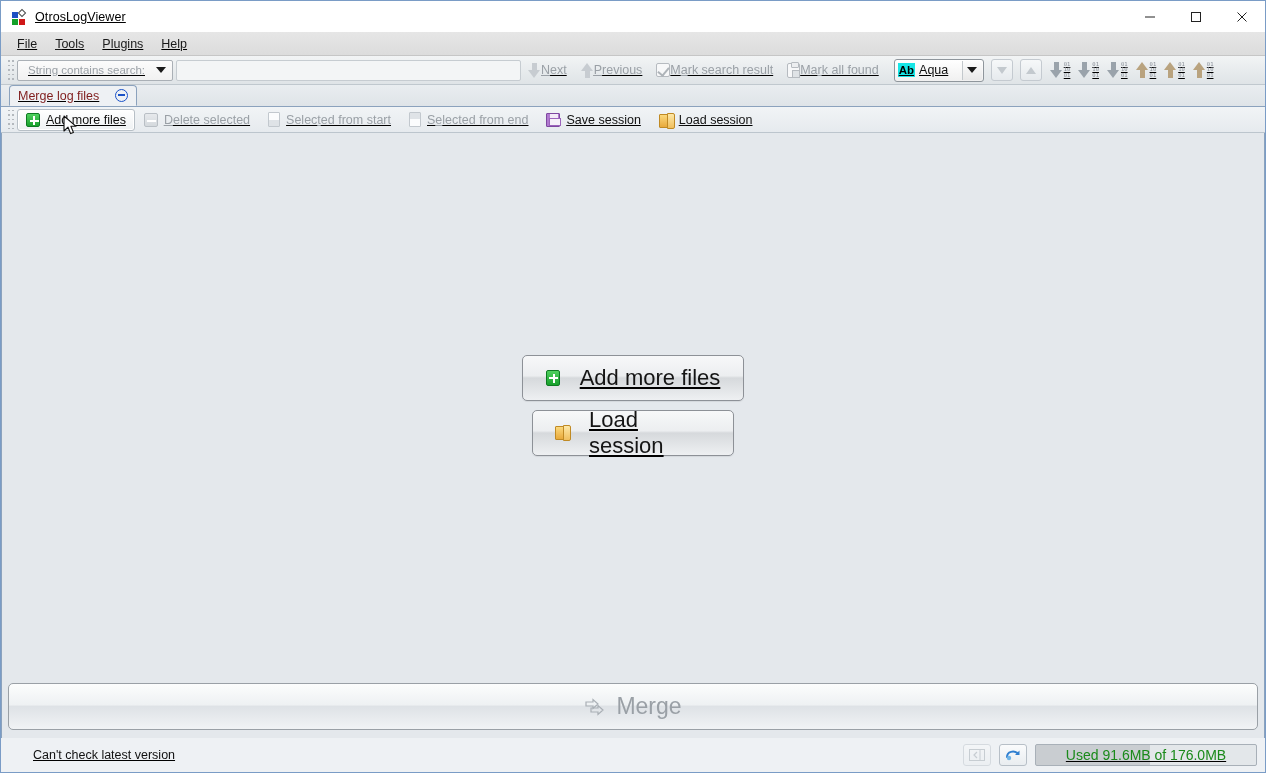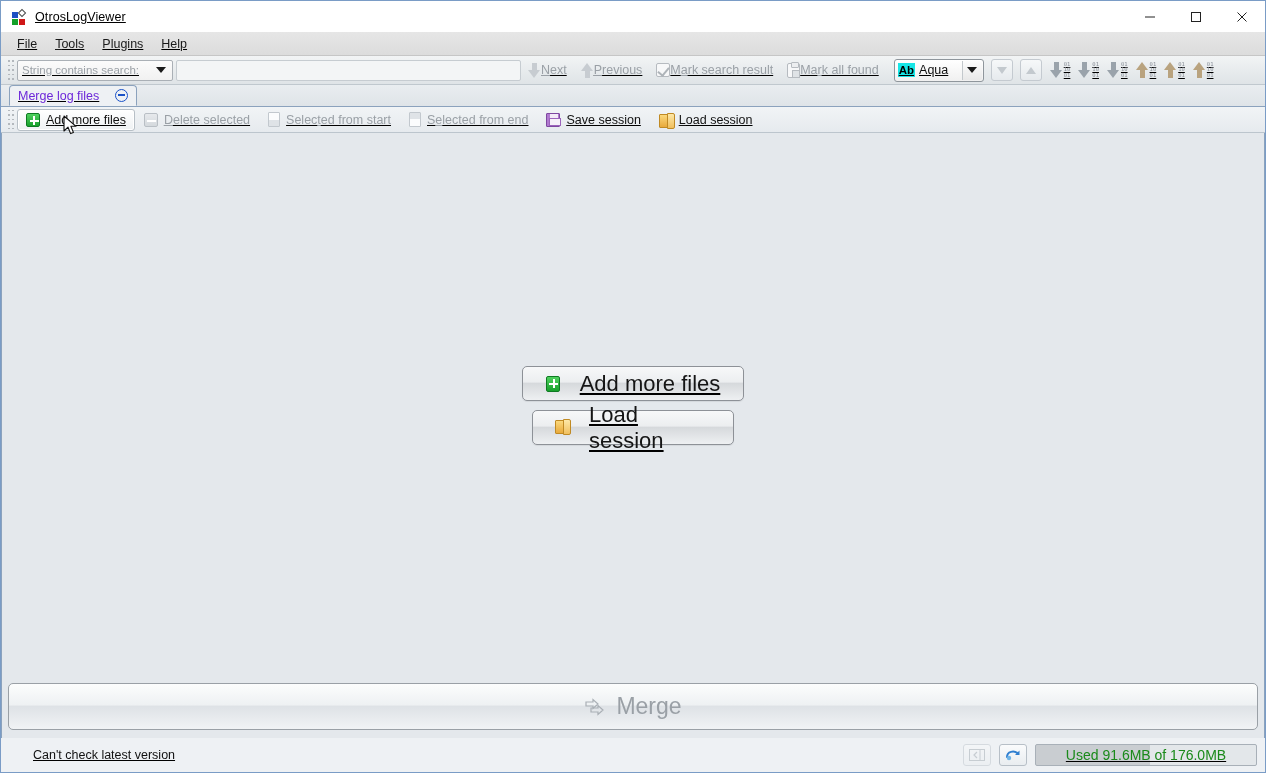--- a/index.html
+++ b/index.html
@@ -100,21 +100,21 @@
     display: flex; flex-direction: column; justify-content: center; gap: 3px;
   }
   .grip i { display:block; width:2px; height:2px; background:#b3b8bd; margin-left:2px; box-shadow: 4px 0 0 #b3b8bd; }
 
   .combo-search {
     width: 156px; height: 21px;
     border: 1px solid #aab0b6;
     border-radius: 2px;
     background: linear-gradient(to bottom,#fbfbfb 0%, #f1f1f1 100%);
     display: flex; align-items: center;
-    padding-left: 4px;
+    padding-left: 10px;
     font-size: 11.5px; color: #9ba1a7;
     position: relative;
     white-space: nowrap; overflow: hidden;
   }
   .combo-search .arrow {
     position: absolute; right: 6px; top: 50%; transform: translateY(-50%);
     width: 0; height: 0;
     border-left: 5px solid transparent;
     border-right: 5px solid transparent;
     border-top: 6px solid #1a1a1a;
@@ -213,21 +213,21 @@
     padding-left: 8px;
   }
   .tab {
     height: 21px;
     background: #eef1f4;
     border: 1px solid #8ba2bd;
     border-bottom: 1px solid #eef1f4;
     border-radius: 4px 4px 0 0;
     display: flex; align-items: center; gap: 16px;
     padding: 0 8px;
-    font-size: 12.5px; color: #6d28d9; white-space: nowrap;
+    font-size: 12.5px; color: #7f1d1d; white-space: nowrap;
   }
   .tab-close {
     width: 13px; height: 13px; border-radius: 50%;
     border: 1.6px solid #1a52c8; position: relative; flex:0 0 13px;
   }
   .tab-close:after {
     content:""; position:absolute; left:2px; top:4.3px; width:7px; height:1.8px; background:#1a52c8;
   }
 
   
@@ -295,21 +295,21 @@
     flex: 1 1 auto;
     background: #e4e8ec;
     border-left: 1px solid #8ba2bd;
     border-right: 1px solid #8ba2bd;
     position: relative;
     display: flex; flex-direction: column;
     align-items: center; justify-content: center;
     padding-bottom: 60px;
   }
   .bigbtn {
-    height: 35px;
+    height: 46px;
     border: 1px solid #8d9197;
     border-radius: 5px;
     background: linear-gradient(to bottom, #f7f8f9 0%, #eceef0 45%, #d6d9dc 50%, #eef0f2 100%);
     display: flex; align-items: center; justify-content: center; gap: 20px;
     font-size: 22px; color: #151515;
     padding: 0 22px;
     cursor: default;
     box-shadow: 0 1px 1px rgba(0,0,0,.07);
   }
   .bigbtn.add { width: 222px; margin-bottom: 9px; }

